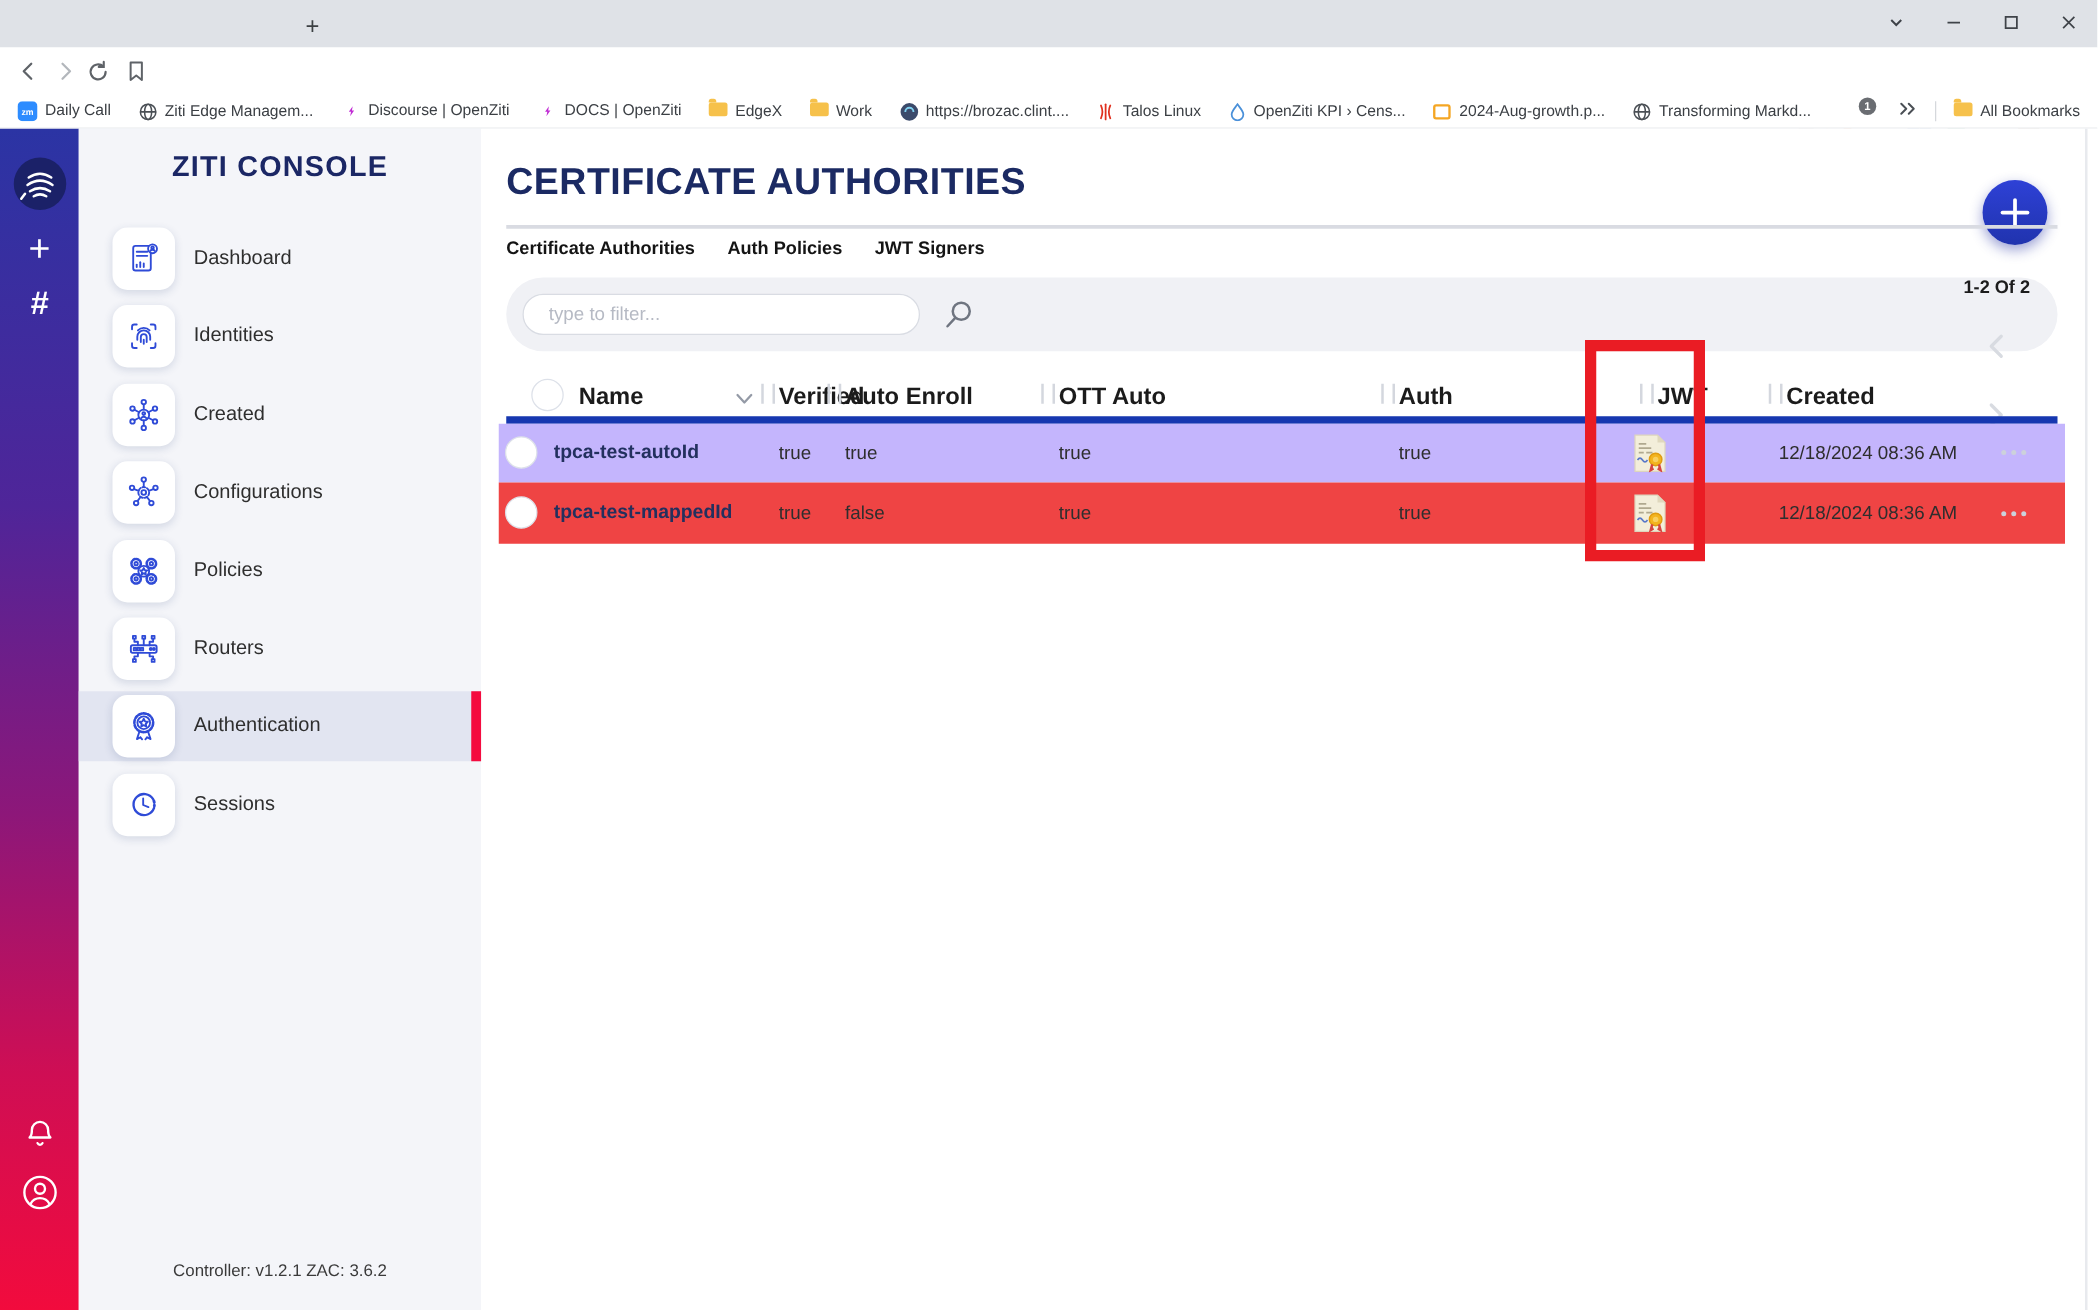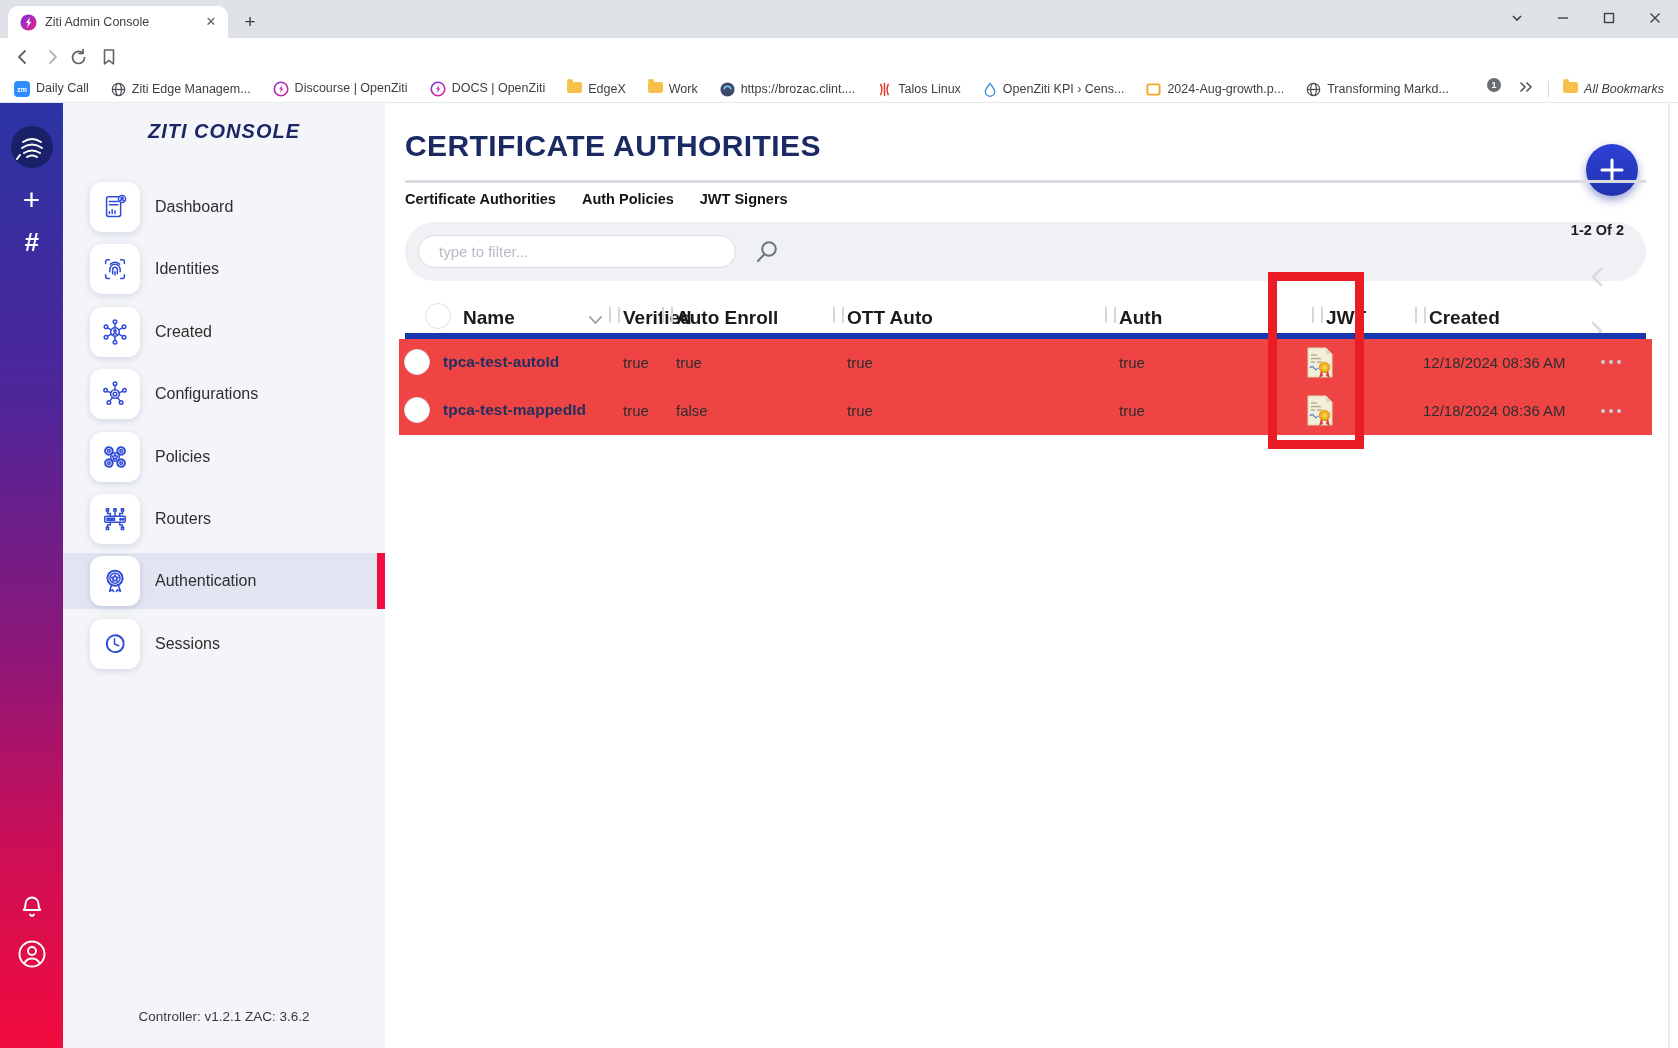--- a/index.html
+++ b/index.html
@@ -23,36 +23,36 @@
   #urltxt{position:absolute;left:36px;top:6px;font-size:13.5px;color:#27292d;white-space:nowrap;}
   .urlic{position:absolute;top:5px;width:20px;height:20px;display:flex;align-items:center;justify-content:center;}
   .badge1{position:absolute;left:1487px;top:40px;width:14px;height:14px;border-radius:50%;background:#6a6d72;
     color:#fff;font-size:9px;line-height:14px;text-align:center;font-weight:700;z-index:3;}
   .extic{position:absolute;top:44px;width:26px;height:26px;display:flex;align-items:center;justify-content:center;}
   
   #bmbar{position:absolute;left:0;top:76px;width:100%;height:27px;background:#fff;border-bottom:1px solid #e7e9ec;
     display:flex;align-items:center;padding:0 14px;box-sizing:border-box;gap:22px;}
   .bm{display:flex;gap:6px;white-space:nowrap;}
   .bm .lbl{font-size:12.5px;color:#3b3f44;}
-  .bmright{margin-left:auto;display:flex;align-items:center;gap:14px;font-style:italic;}
+  .bmright{margin-left:auto;display:flex;align-items:center;gap:14px;}
   .bmdiv{width:1px;height:16px;background:#d5d8dc;}
   .folder{width:15px;height:11px;background:#f6c14b;border-radius:2px;position:relative;flex:0 0 auto;}
   .folder:before{content:"";position:absolute;left:0;top:-3px;width:6px;height:3px;background:#f6c14b;border-radius:2px 2px 0 0;}
 
   
   #app{position:absolute;left:0;top:103px;width:100%;height:945px;background:#fff;}
   #rail{position:absolute;left:0;top:0;width:63px;height:100%;
     background:linear-gradient(180deg,#2b34a4 0%,#4f2599 32%,#8d1779 58%,#cf0e54 80%,#f20b3d 100%);}
   .railic{position:absolute;left:0;width:63px;display:flex;justify-content:center;}
   #railplus{top:82px;color:#fff;font-size:30px;font-weight:300;line-height:30px;}
   #railhash{top:124px;color:#fff;font-size:26px;font-weight:700;font-style:italic;line-height:30px;}
 
   #sidebar{position:absolute;left:63px;top:0;width:322px;height:100%;background:#f4f5f9;}
-  #brand{position:absolute;left:0;top:17px;width:100%;text-align:center;font-size:20px;font-weight:800;
-    color:#1b2765;letter-spacing:1px;font-style:italic;}
+  #brand{position:absolute;left:0;top:17px;width:100%;text-align:center;font-size:23px;font-weight:800;
+    color:#1b2765;letter-spacing:1px;}
   .navitem{position:absolute;left:0;width:100%;height:56px;display:flex;align-items:center;}
   .navitem .card{position:absolute;left:27px;width:50px;height:50px;background:#fff;border-radius:12px;
     box-shadow:0 2px 7px rgba(40,60,120,.16);display:flex;align-items:center;justify-content:center;}
   .navitem .nlbl{position:absolute;left:92px;font-size:16px;color:#2e2e2e;}
   .navitem.active{background:#e2e5f1;}
   .navitem.active:after{content:"";position:absolute;right:0;top:0;width:8px;height:100%;background:#f40b3f;}
   .nico{stroke:#2f4bd7;fill:none;stroke-width:1.6;stroke-linecap:round;stroke-linejoin:round;}
   #sfooter{position:absolute;left:0;top:906px;width:100%;text-align:center;font-size:13.5px;color:#3a3a3a;}
 
   #main{position:absolute;left:385px;top:0;right:0;height:100%;background:#fff;}
@@ -87,34 +87,20 @@
   #redbox{position:absolute;left:883px;top:169px;width:96px;height:177px;border:9px solid #ea1c24;
     box-sizing:border-box;z-index:50;}
   #scrolltrack{position:absolute;right:8px;top:0;width:2px;height:100%;background:#e8eaee;}
 </style>
 </head>
 <body>
 
 <div id="screen">
 
   <div id="tabstrip">
-    <div class="tab">
-      <svg class="fav" viewBox="0 0 18 18">
-        <defs>
-            <linearGradient id="zg" x1="0" y1="0" x2="1" y2="1">
-          <stop offset="0" stop-color="#7f30d6"></stop>
-              <stop offset="1" stop-color="#e6218f"></stop>
-            </linearGradient>
-          </defs>
-        <circle cx="9" cy="9" r="8.5" fill="url(#zg)"></circle>
-        <path d="M10.5 3.5 L6.2 9.6 h2.4 L7.6 14.5 L12 8.3 H9.5 Z" fill="#fff"></path>
-      </svg>
-      <span class="ttl">Ziti Admin Console</span>
-      <span class="cls">✕</span>
-    </div>
     <div class="newtab">+</div>
     <div class="winctl" style="left:1500px">
       <svg width="14" height="14" viewBox="0 0 14 14">
           <polyline points="3,5 7,9 11,5" fill="none" stroke="#3f4349" stroke-width="1.6"></polyline>
         </svg>
       </div>
     <div class="winctl" style="left:1546px">
       <svg width="14" height="14" viewBox="0 0 14 14">
           <line x1="2" y1="7" x2="12" y2="7" stroke="#3f4349" stroke-width="1.4"></line>
         </svg>
@@ -542,21 +528,21 @@
         <span class="hcell" style="left:442px">OTT Auto</span>
         <span class="sep" style="left:700px"></span>
         <span class="hcell" style="left:714px">Auth</span>
         <span class="sep" style="left:907px"></span>
         <span class="hcell" style="left:921px">JWT</span>
         <span class="sep" style="left:1010px"></span>
         <span class="hcell" style="left:1024px">Created</span>
       </div>
       <div id="blueline"></div>
 
-      <div class="trow" style="top:236px;background:#ef4444">
+      <div class="trow" style="top:236px;background:#c4b5fd">
         <span class="circ"></span>
         <span class="tname">tpca-test-autoId</span>
         <span class="tval" style="left:224px">true</span>
         <span class="tval" style="left:277px">true</span>
         <span class="tval" style="left:448px">true</span>
         <span class="tval" style="left:720px">true</span>
         <span style="position:absolute;left:907px;top:8px">
           <svg width="28" height="31" viewBox="0 0 28 31">
             <path d="M2 1 H20 L26 7 V30 H2 Z" fill="#f3eeda" stroke="#ddd5bd" stroke-width="1"></path>
             <path d="M20 1 L26 7 H20 Z" fill="#e0d8bd"></path>

